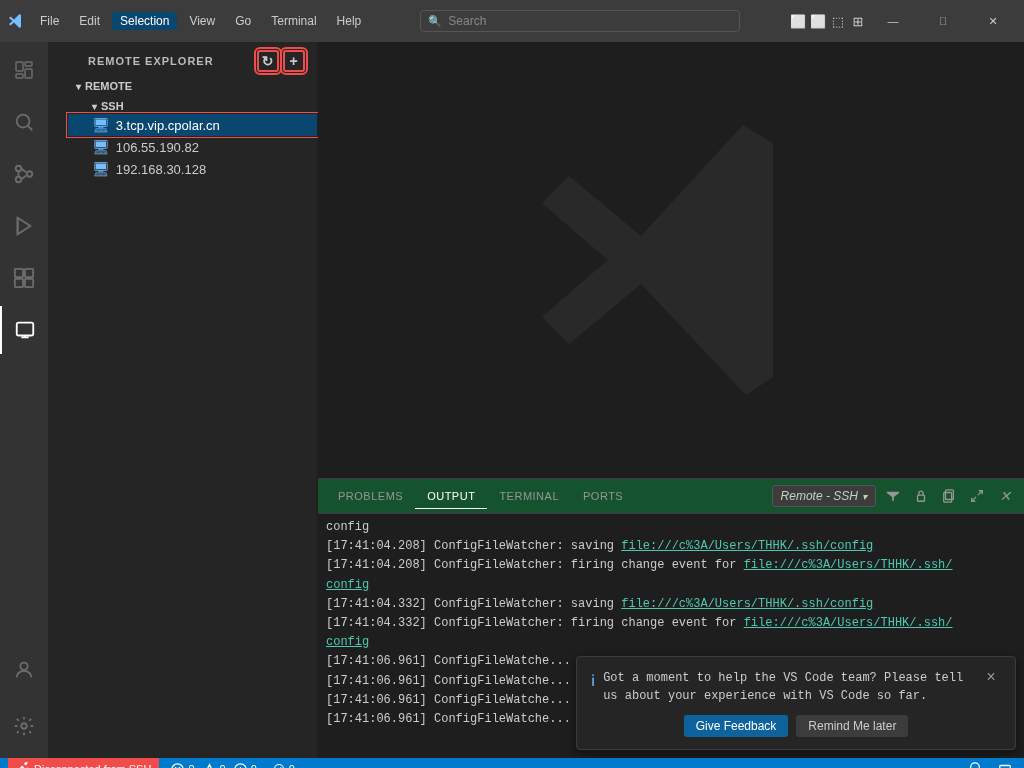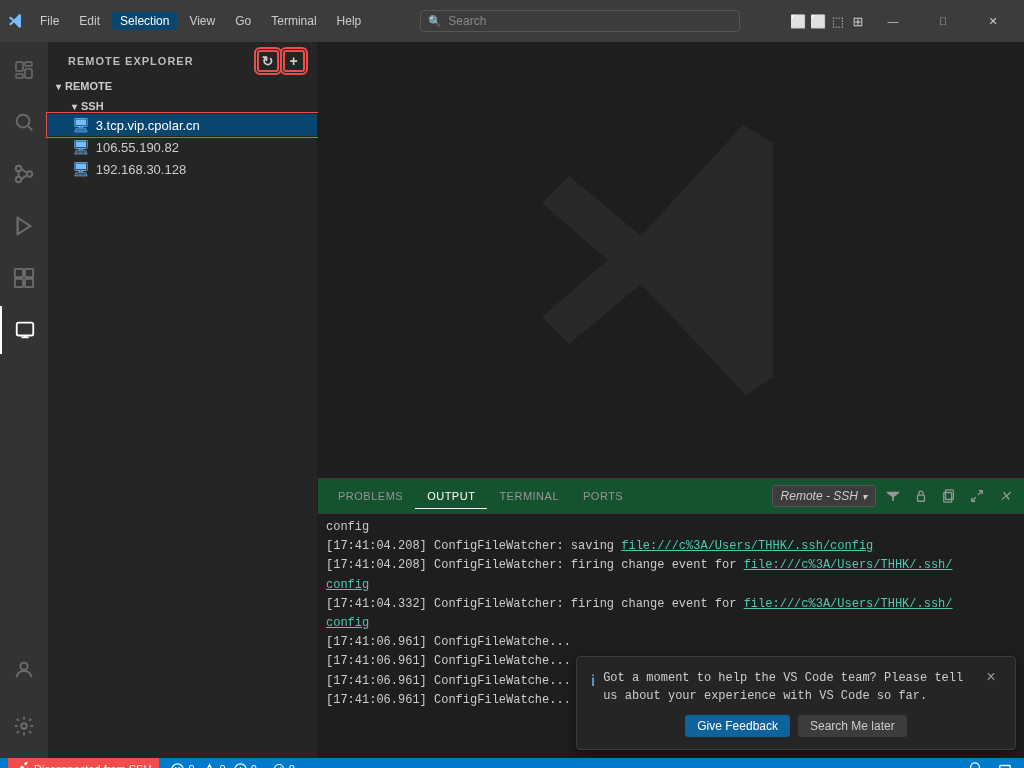--- a/index.html
+++ b/index.html
@@ -114,20 +114,21 @@
     }
     .activity-item.active { color: #ffffff; border-left: 2px solid #fff; }
 
     
     .sidebar {
       width: 270px;
       background: #252526;
       display: flex;
       flex-direction: column;
       border-right: 1px solid #1e1e1e;
+      padding-left: 20px;
     }
     .sidebar-header {
       padding: 8px 12px 4px 20px;
       font-size: 11px;
       font-weight: 700;
       color: #bbbbbb;
       text-transform: uppercase;
       letter-spacing: 1px;
       display: flex;
       align-items: center;
@@ -577,36 +578,37 @@
             <span>✕</span>
           </div>
         </div>
       </div>
 
       <div class="panel-content">
         <div class="log-line">config</div>
         <div class="log-line">[17:41:04.208] ConfigFileWatcher: saving <span class="log-link">file:///c%3A/Users/THHK/.ssh/config</span></div>
         <div class="log-line">[17:41:04.208] ConfigFileWatcher: firing change event for <span class="log-link">file:///c%3A/Users/THHK/.ssh/</span></div>
         <div class="log-line"><span class="log-link">config</span></div>
+        <div class="log-line">[17:41:04.332] ConfigFileWatcher: saving <span class="log-link">file:///c%3A/Users/THHK/.ssh/config</span></div>
         <div class="log-line">[17:41:04.332] ConfigFileWatcher: firing change event for <span class="log-link">file:///c%3A/Users/THHK/.ssh/</span></div>
         <div class="log-line"><span class="log-link">config</span></div>
         <div class="log-line">[17:41:06.961] ConfigFileWatche...</div>
         <div class="log-line">[17:41:06.961] ConfigFileWatche...</div>
         <div class="log-line">[17:41:06.961] ConfigFileWatche...</div>
         <div class="log-line">[17:41:06.961] ConfigFileWatche...</div>
 
         <div class="notification">
           <div class="notification-header">
             <span class="notification-icon">ℹ</span>
             <div class="notification-text">Got a moment to help the VS Code team? Please tell us about your experience with VS Code so far.</div>
             <div class="notification-close">×</div>
           </div>
           <div class="notification-buttons">
             <button class="notif-btn notif-btn-primary">Give Feedback</button>
-            <button class="notif-btn notif-btn-secondary">Search Me later</button>
+            <button class="notif-btn notif-btn-secondary">Remind Me later</button>
           </div>
         </div>
       </div>
     </div>
   </div>
 </div>
 
 <div class="statusbar">
   <div class="statusbar-left">
     <div class="status-disconnected">

